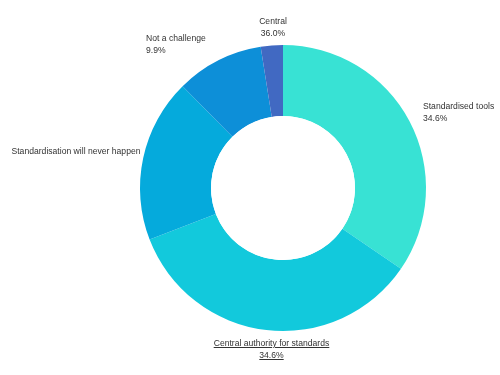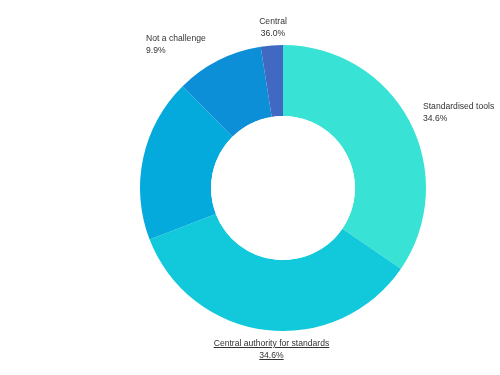--- a/index.html
+++ b/index.html
@@ -104,20 +104,21 @@
     <span class="lbl-name">Standardised tools</span>
     <span class="lbl-pct">34.6%</span>
   </div>
 
   <div class="callout-label lbl-central-authority">
     <span class="lbl-name">Central authority for standards</span>
     <span class="lbl-pct">34.6%</span>
   </div>
 
   <div class="callout-label lbl-never-happen">
+    <span class="lbl-name">Standardisation will never happen</span>
   </div>
 
   <div class="callout-label lbl-not-a-challenge">
     <span class="lbl-name">Not a challenge</span>
     <span class="lbl-pct">9.9%</span>
   </div>
 
   <div class="callout-label lbl-others">
     <span class="lbl-name">Central</span>
     <span class="lbl-pct">36.0%</span>

